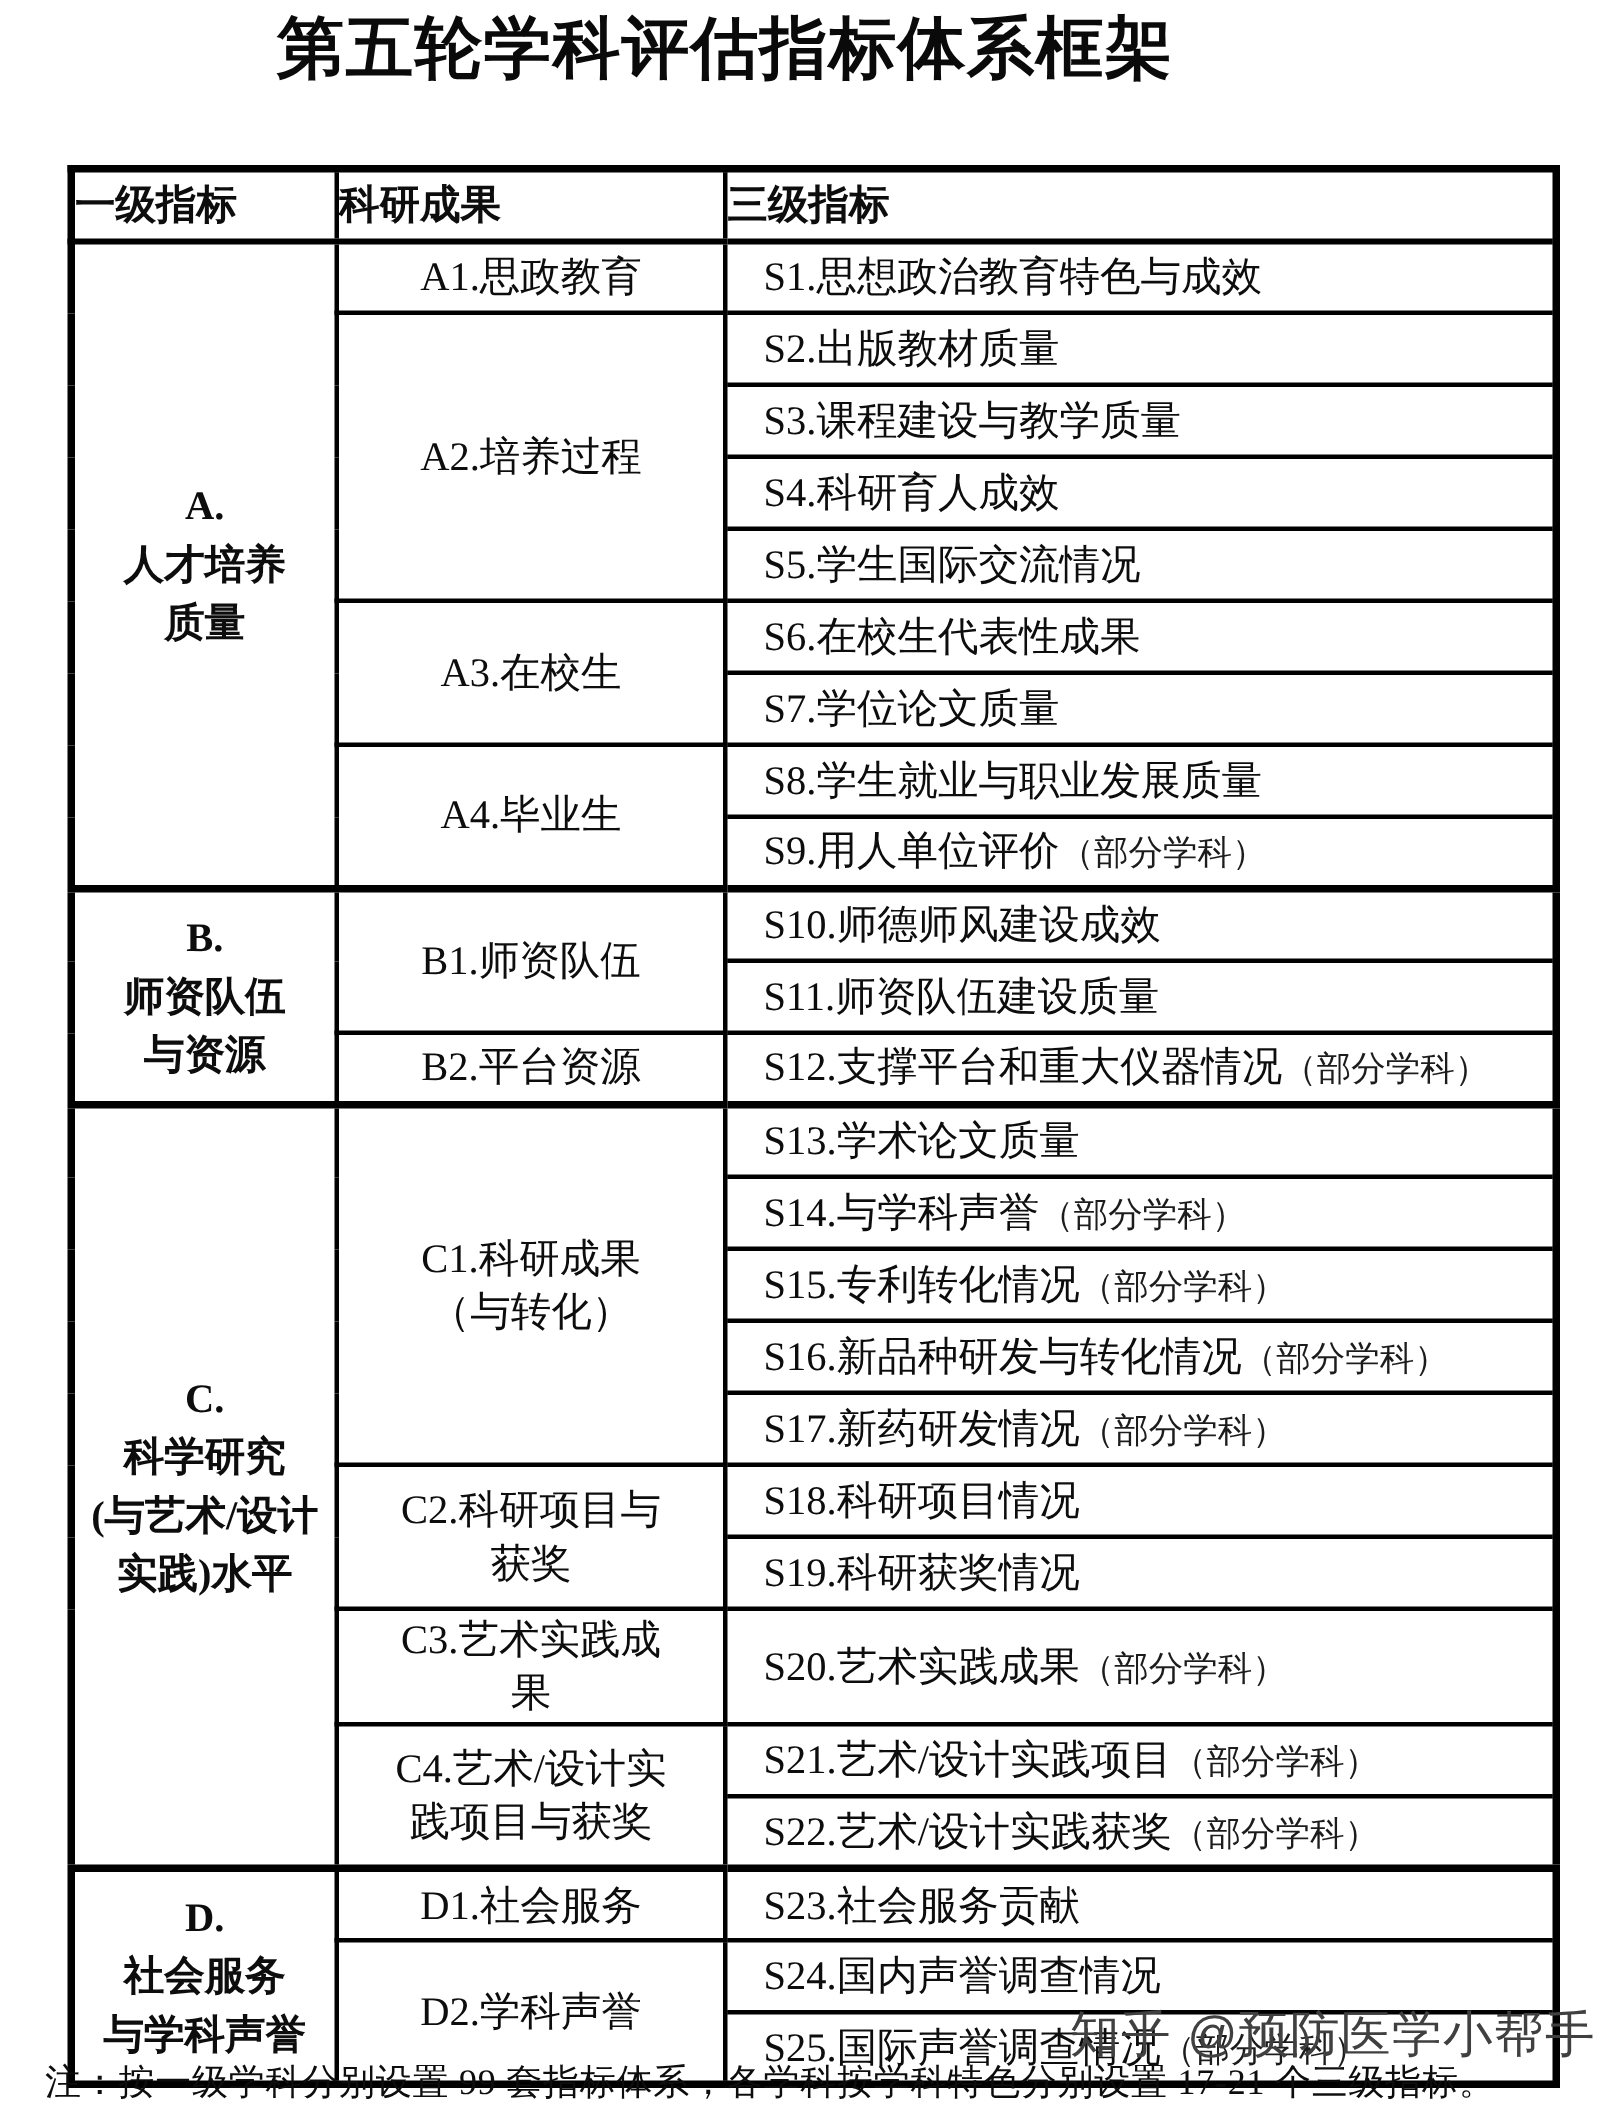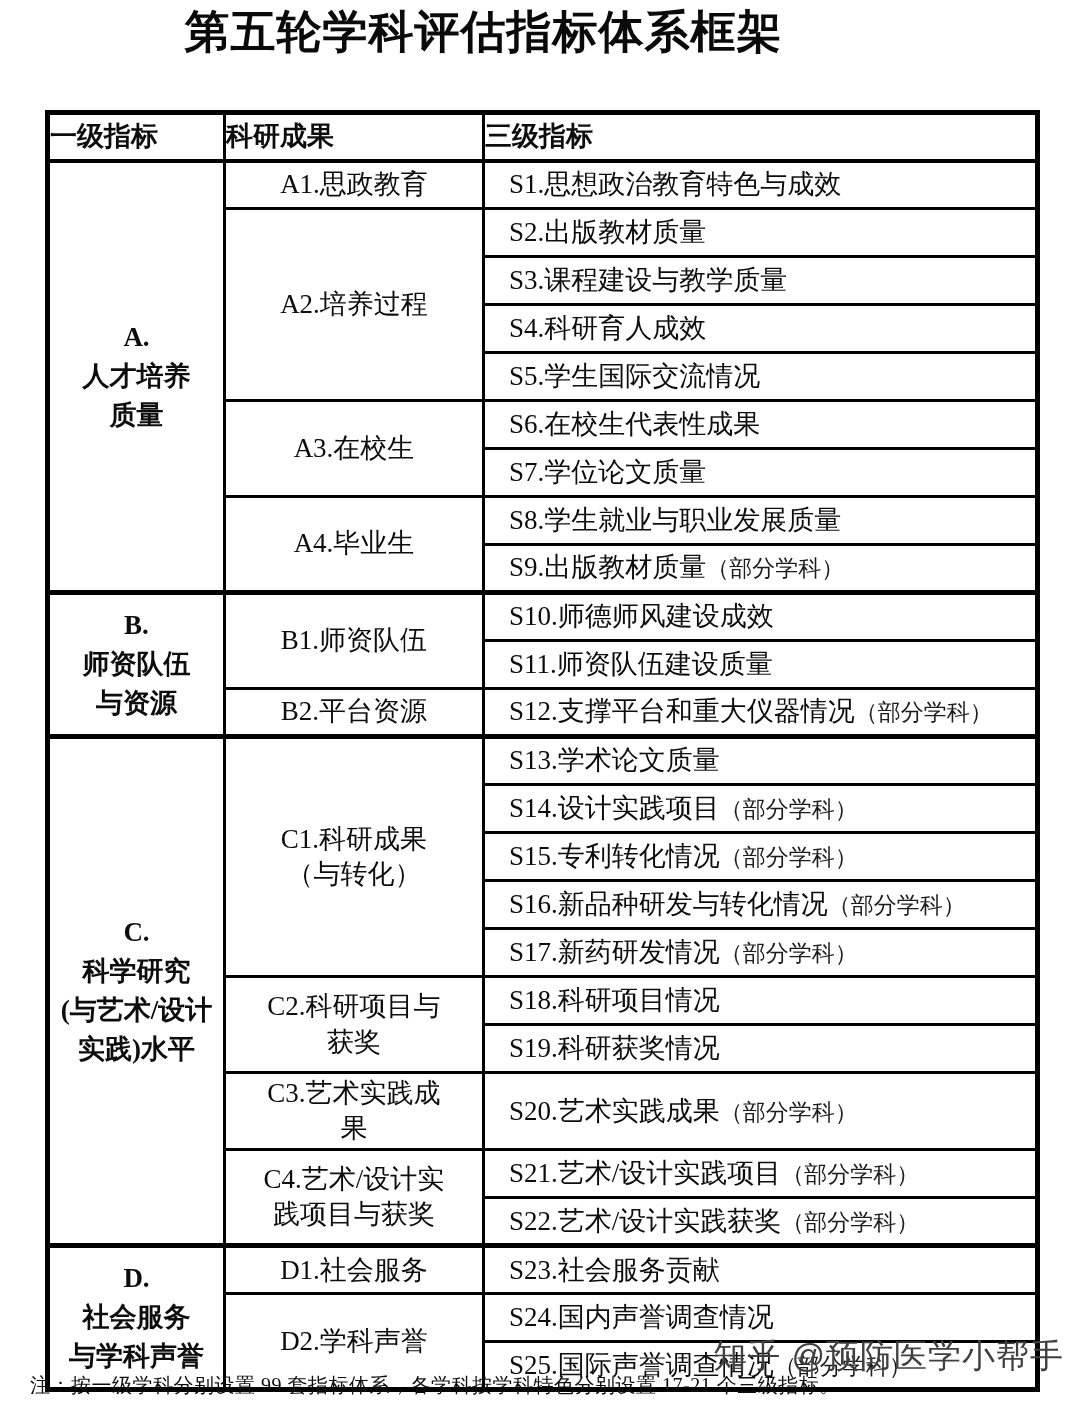--- a/index.html
+++ b/index.html
@@ -66,21 +66,21 @@
     padding-right: 6px;
   }
   .note {
     font-size: 23px;
     color: #1c1c1c;
   }
   .footnote {
     position: absolute;
     left: 30px; top: 1372px;
     width: 1040px;
-    font-size: 20px;
+    font-size: 24px;
     letter-spacing: 0.5px;
     color: #0d0d0d;
     white-space: nowrap;
   }
   .watermark {
     position: absolute;
     right: 8px; top: 1334px;
     font-family: "Liberation Sans", sans-serif;
     font-size: 33px;
     color: #404040;
@@ -132,21 +132,21 @@
       <td class="l3"><span>S6.在校生代表性成果</span><span class="note"></span></td>
     </tr>
     <tr>
       <td class="l3"><span>S7.学位论文质量</span><span class="note"></span></td>
     </tr>
     <tr>
       <td class="l2" rowspan="2">A4.毕业生</td>
       <td class="l3"><span>S8.学生就业与职业发展质量</span><span class="note"></span></td>
     </tr>
     <tr>
-      <td class="l3"><span>S9.出版教材质量</span><span class="note">（部分学科）</span></td>
+      <td class="l3"><span>S9.用人单位评价</span><span class="note">（部分学科）</span></td>
     </tr>
     <tr class="sep">
       <td class="l1" rowspan="3">B.
 师资队伍
 与资源</td>
       <td class="l2" rowspan="2">B1.师资队伍</td>
       <td class="l3"><span>S10.师德师风建设成效</span><span class="note"></span></td>
     </tr>
     <tr>
       <td class="l3"><span>S11.师资队伍建设质量</span><span class="note"></span></td>
@@ -157,21 +157,21 @@
     </tr>
     <tr class="sep">
       <td class="l1" rowspan="10">C.
 科学研究
 (与艺术/设计
 实践)水平</td>
       <td class="l2" rowspan="5">C1.科研成果（与转化）</td>
       <td class="l3"><span>S13.学术论文质量</span><span class="note"></span></td>
     </tr>
     <tr>
-      <td class="l3"><span>S14.设计实践项目</span><span class="note">（部分学科）</span></td>
+      <td class="l3"><span>S14.与学科声誉</span><span class="note">（部分学科）</span></td>
     </tr>
     <tr>
       <td class="l3"><span>S15.专利转化情况</span><span class="note">（部分学科）</span></td>
     </tr>
     <tr>
       <td class="l3"><span>S16.新品种研发与转化情况</span><span class="note">（部分学科）</span></td>
     </tr>
     <tr>
       <td class="l3"><span>S17.新药研发情况</span><span class="note">（部分学科）</span></td>
     </tr>

